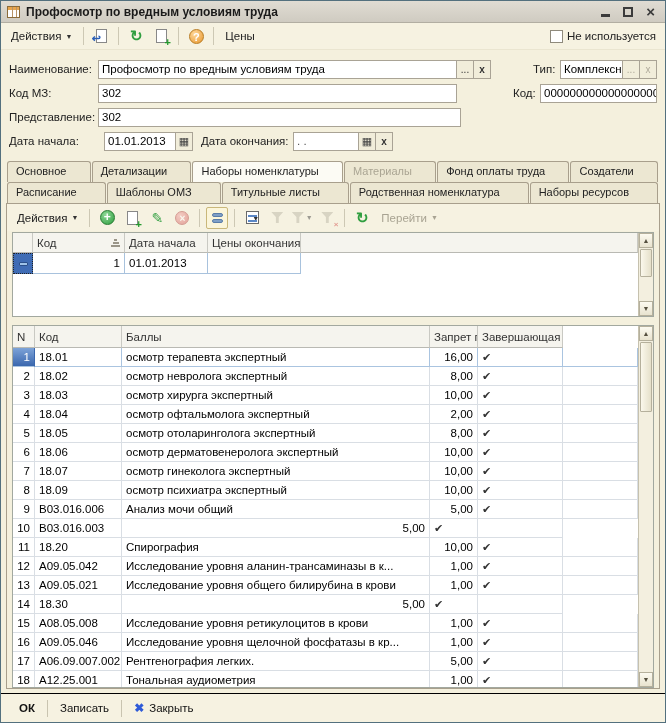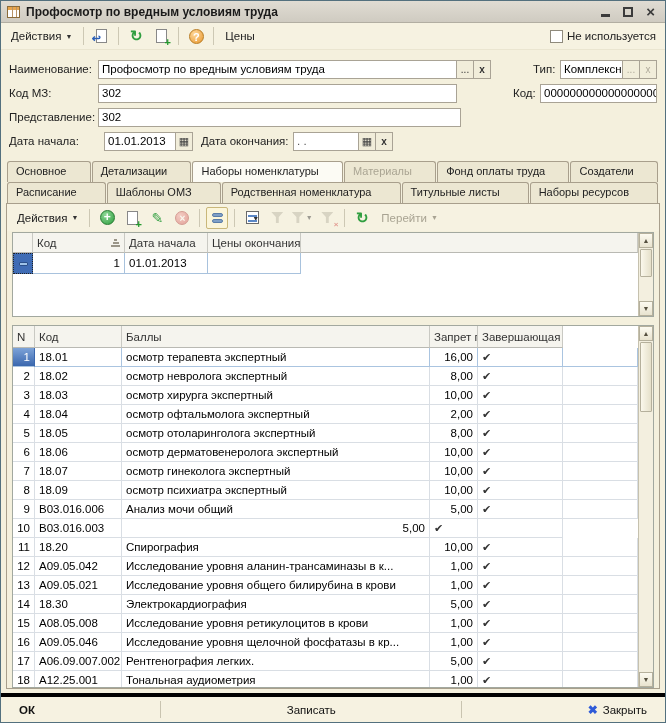--- a/index.html
+++ b/index.html
@@ -156,22 +156,22 @@
   }
   .icell.num{ text-align:right; }
   .icell.check{ font-size:11px; color:#333; }
   .irow.current .icell{ border-color:#aac4e0; }
   .irow.current .icell.ncell{
     background:linear-gradient(#7da3d8,#3a67ae); color:#fff; border-right-color:#3a67ae;
   }
 
   
   .footer{
-    height:29px; background:#f6f2e1; border-top:4px solid #000000;
-    display:flex; align-items:center; justify-content:space-between; gap:2px; padding:0 8px; flex:0 0 auto;
+    height:29px; background:#f6f2e1; border-top:1px solid #000000;
+    display:flex; align-items:center; justify-content:flex-start; gap:2px; padding:0 8px; flex:0 0 auto;
   }
   .fbtn{ font-size:11.5px; color:#111; padding:4px 10px; display:flex; align-items:center; gap:5px;}
   .fbtn.bold{ font-weight:bold; }
   .fsep{ width:1px; height:17px; background:#c9c4b0; }
   .close-x{ color:#2f5bd8; font-weight:bold; font-size:12px; }
 </style>
 </head>
 <body>
 
 <div class="window">
@@ -265,22 +265,22 @@
         <div class="tab">Основное</div>
         <div class="tab">Детализации</div>
         <div class="tab active">Наборы номенклатуры</div>
         <div class="tab disabled">Материалы</div>
         <div class="tab">Фонд оплаты труда</div>
         <div class="tab">Создатели</div>
       </div>
     <div class="tabrow" id="tabrow2">
         <div class="tab">Расписание</div>
         <div class="tab">Шаблоны ОМЗ</div>
+        <div class="tab">Титульные листы</div>
         <div class="tab">Родственная номенклатура</div>
-        <div class="tab">Титульные листы</div>
         <div class="tab">Наборы ресурсов</div>
       </div>
   </div>
 
   <div class="panel">
 
     <div class="toolbar">
       <div class="tb-text">
         <span>Действия</span>
           <span class="tb-caret">▼</span>
@@ -479,21 +479,20 @@
               <div class="icell num ncell">13</div>
               <div class="icell">A09.05.021</div>
               <div class="icell">Исследование уровня общего билирубина в крови</div>
               <div class="icell num">1,00</div>
               <div class="icell check">✔</div>
               <div class="icell"></div>
             </div>
             <div class="irow">
               <div class="icell num ncell">14</div>
               <div class="icell">18.30</div>
-              <div class="icell">Электрокардиография</div>
               <div class="icell num">5,00</div>
               <div class="icell check">✔</div>
               <div class="icell"></div>
             </div>
             <div class="irow">
               <div class="icell num ncell">15</div>
               <div class="icell">A08.05.008</div>
               <div class="icell">Исследование уровня ретикулоцитов в крови</div>
               <div class="icell num">1,00</div>
               <div class="icell check">✔</div>

